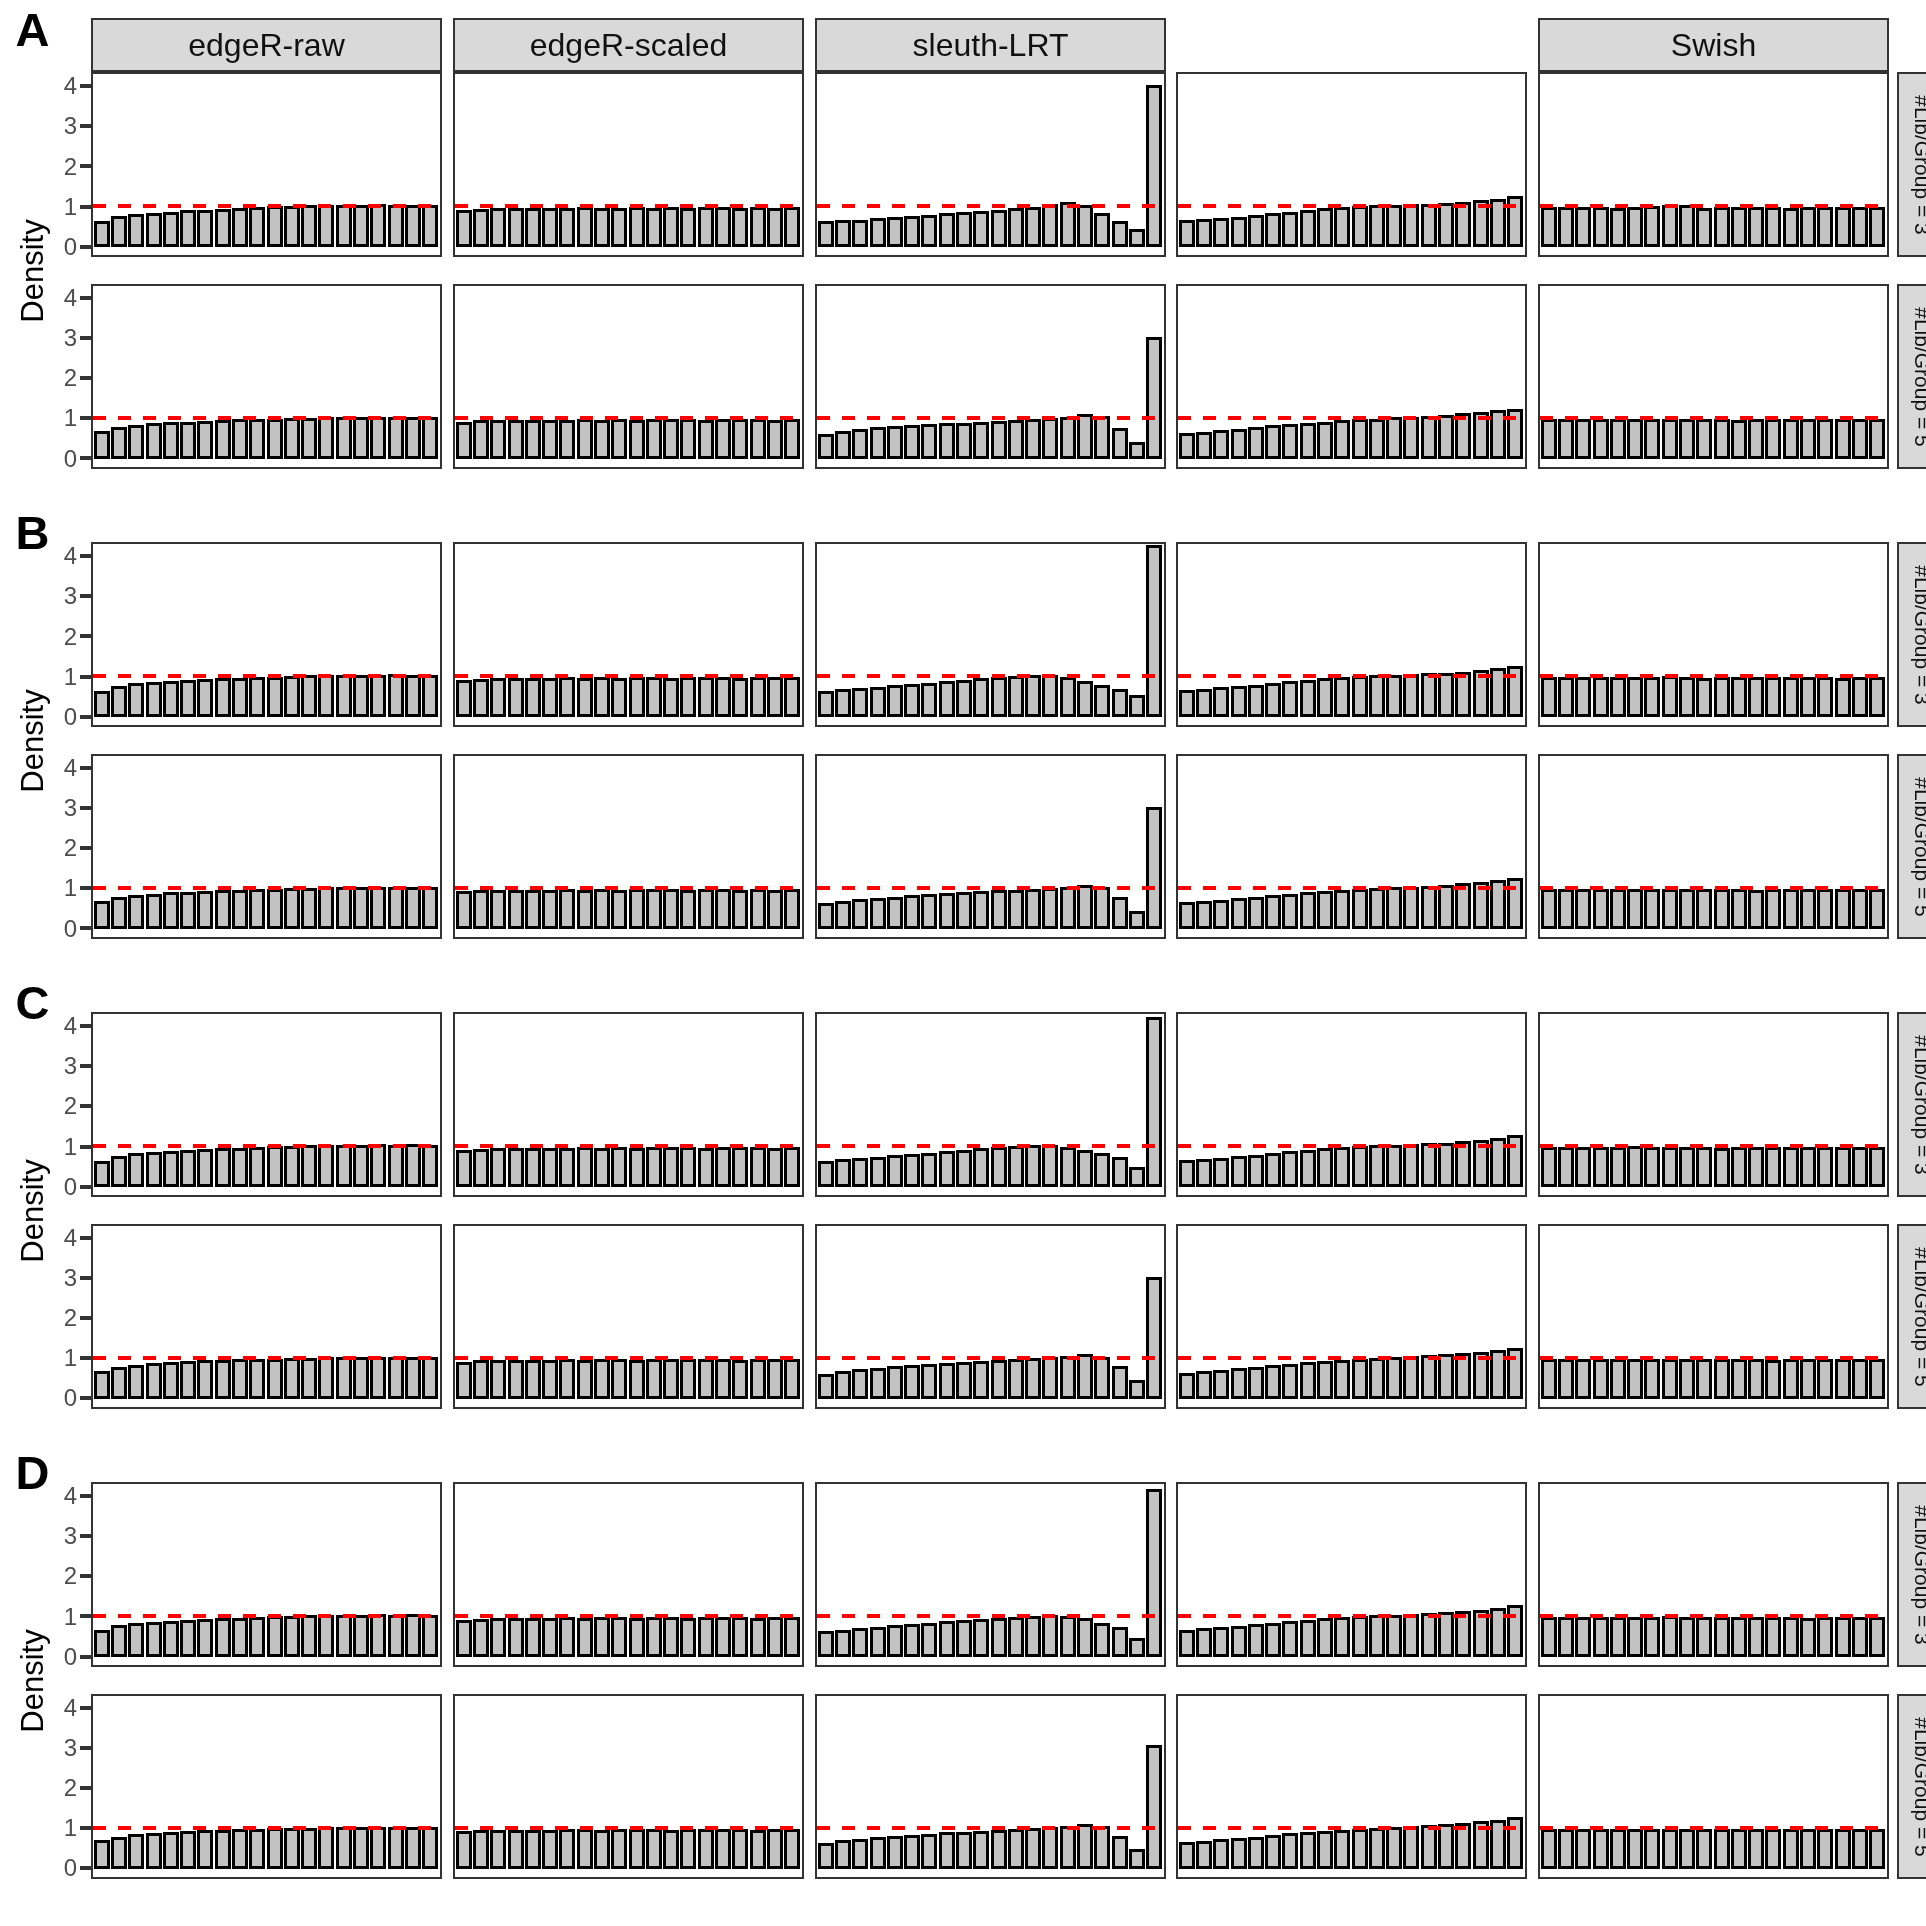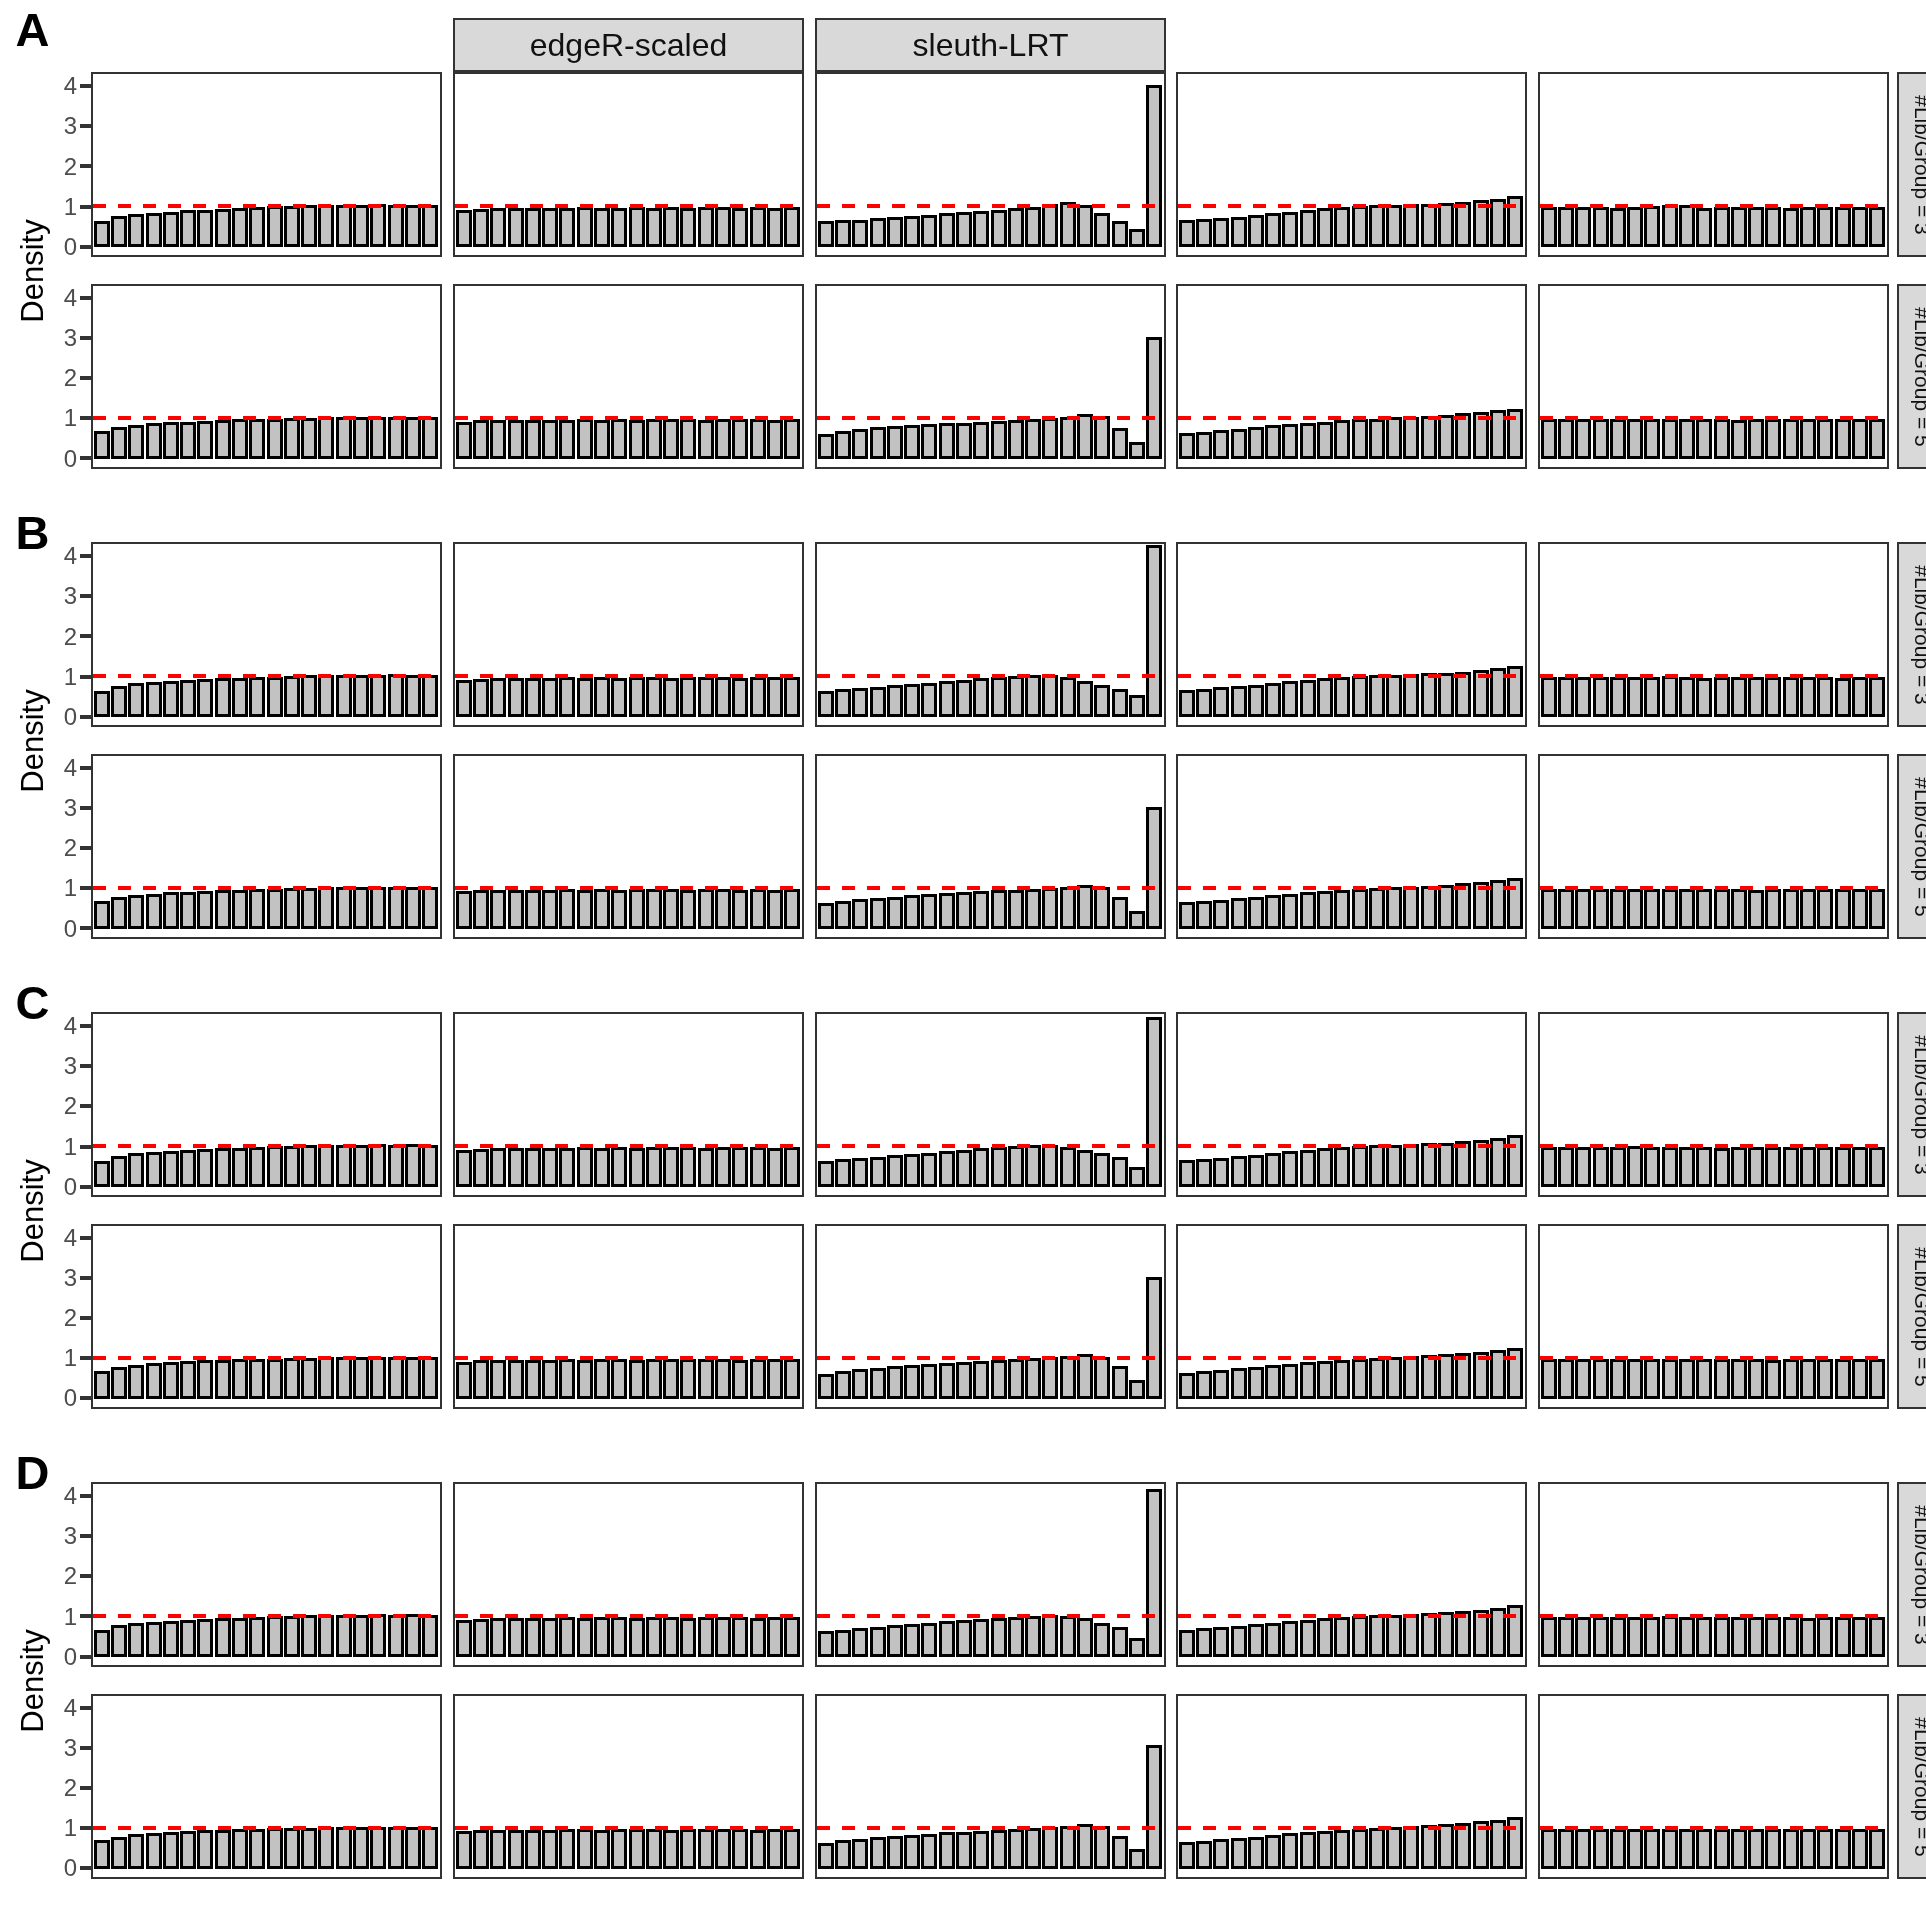--- a/index.html
+++ b/index.html
@@ -18,25 +18,31 @@
   .facet-strip span{transform:rotate(90deg);white-space:nowrap;font-size:21px;color:#111111;}
   .panel-letter{position:absolute;font-size:47px;font-weight:bold;color:#000000;line-height:50px;}
   .axis-title-y{position:absolute;display:flex;align-items:center;justify-content:center;}
   .axis-title-y span{transform:rotate(-90deg);white-space:nowrap;font-size:31px;color:#000000;}
 </style>
 </head>
 <body>
 
 <div id="figure">
 
+<div class="col-header" style="left: 91px; top: 18px; width: 351px; height: 54px;">
+      <span>edgeR-raw</span>
+    </div>
     <div class="col-header" style="left: 815px; top: 18px; width: 351px; height: 54px;">
       <span>sleuth-LRT</span>
     </div>
     <div class="col-header" style="left: 453px; top: 18px; width: 351px; height: 54px;">
       <span>edgeR-scaled</span>
+    </div>
+    <div class="col-header" style="left: 1538px; top: 18px; width: 351px; height: 54px;">
+      <span>Swish</span>
     </div>
     <div class="panel-letter" style="left: 15.4px; top: 5.4px;">A</div>
     <div class="axis-title-y" style="left: 11.6px; top: 186px; width: 42px; height: 169px;">
       <span>Density</span>
     </div>
     <div class="ytick" style="left: 80px; top: 245px; width: 11.6px; height: 3.5px;"></div>
     <div class="ytick-label" style="left: 33px; top: 233px; width: 44px;">0</div>
     <div class="ytick" style="left: 80px; top: 205px; width: 11.6px; height: 3.5px;"></div>
     <div class="ytick-label" style="left: 33px; top: 193px; width: 44px;">1</div>
     <div class="ytick" style="left: 80px; top: 164px; width: 11.6px; height: 3.5px;"></div>

